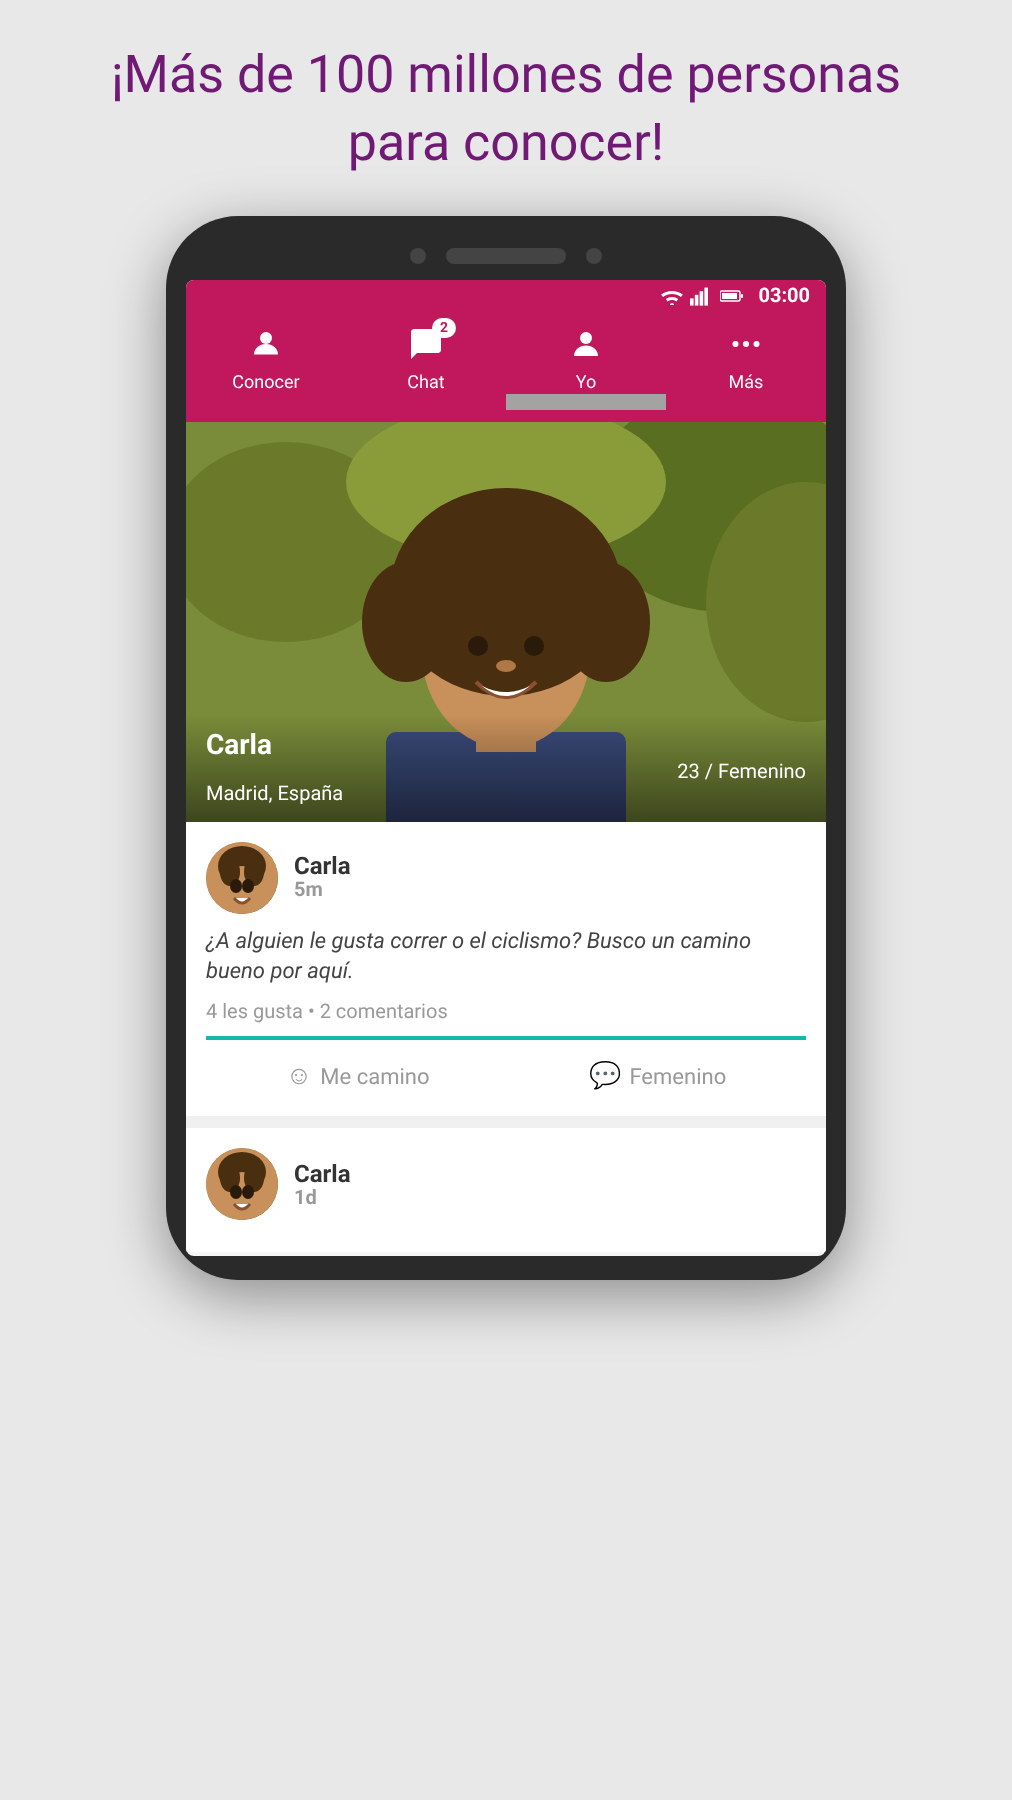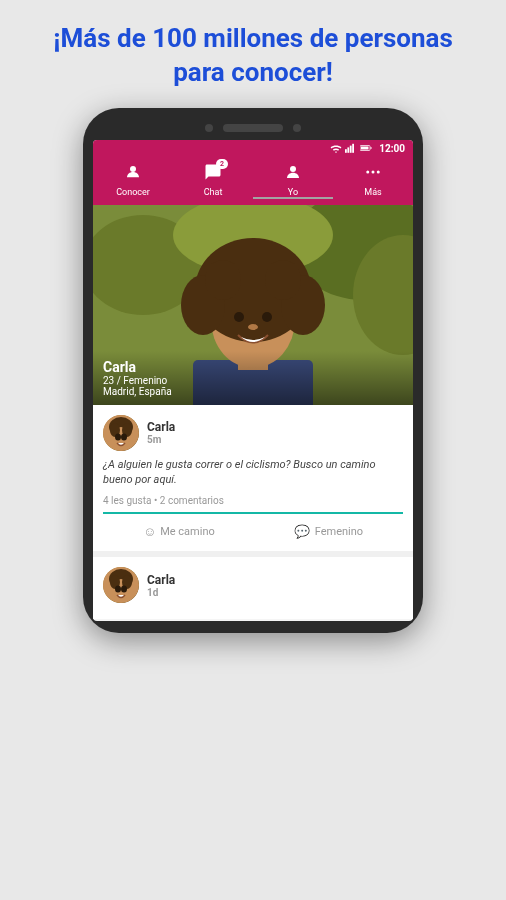--- a/index.html
+++ b/index.html
@@ -11,22 +11,22 @@
       display: flex;
       flex-direction: column;
       align-items: center;
       overflow: hidden;
     }
 
     .header-text {
       text-align: center;
       padding: 22px 40px 18px;
       font-size: 26px;
-      font-weight: 700;
-      color: #1d4ed8;
+      font-weight: 400;
+      color: #701a75;
       line-height: 1.3;
     }
 
     .phone-container {
       width: 340px;
       background: #2a2a2a;
       border-radius: 36px;
       padding: 12px 10px;
       box-shadow: 0 8px 30px rgba(0,0,0,0.4);
       position: relative;
@@ -124,21 +124,21 @@
       border-radius: 8px;
       font-size: 7px;
       font-weight: bold;
       padding: 1px 3px;
       min-width: 12px;
       text-align: center;
     }
 
     
     .nav-tab.active {
-      border-bottom: 2px solid #a3a3a3;
+      border-bottom: 8px solid #a3a3a3;
     }
 
     
     .profile-image-section {
       position: relative;
       width: 100%;
       height: 200px;
       overflow: hidden;
     }
 
@@ -164,20 +164,21 @@
 
     .profile-name {
       color: white;
       font-size: 14px;
       font-weight: bold;
     }
 
     .profile-age-gender {
       color: white;
       font-size: 10px;
+      text-align: right;
     }
 
     .profile-location {
       color: white;
       font-size: 10px;
     }
 
     
     .feed-container {
       background: #f0f0f0;
@@ -299,21 +300,21 @@
           <rect x="4" y="7" width="3" height="9" fill="white"></rect>
           <rect x="8" y="4" width="3" height="12" fill="white"></rect>
           <rect x="12" y="1" width="3" height="15" fill="white"></rect>
         </svg>
 
         <svg class="status-svg" viewBox="0 0 24 16">
           <rect x="0" y="3" width="20" height="10" rx="2" stroke="white" stroke-width="1.5" fill="none"></rect>
           <rect x="2" y="5" width="15" height="6" fill="white"></rect>
           <rect x="21" y="6" width="2" height="4" fill="white" rx="1"></rect>
         </svg>
-        <span class="status-time">12:00</span>
+        <span class="status-time">03:00</span>
       </div>
     </div>
 
     <div class="nav-tabs">
 
       <div class="nav-tab">
         <div class="nav-tab-icon">
           <svg width="18" height="18" viewBox="0 0 24 24" fill="white">
             <circle cx="12" cy="8" r="4"></circle>
             <path d="M4 19c0-4 3.6-7 8-7s8 3 8 7" fill="white"></path>

